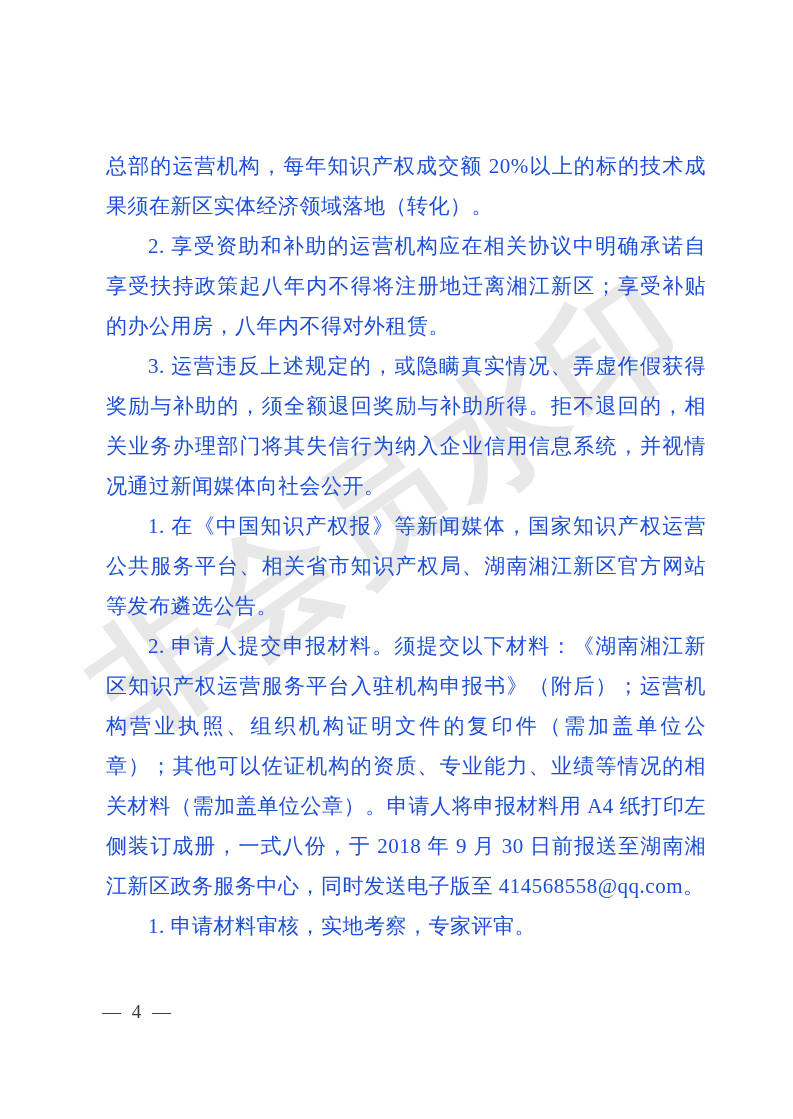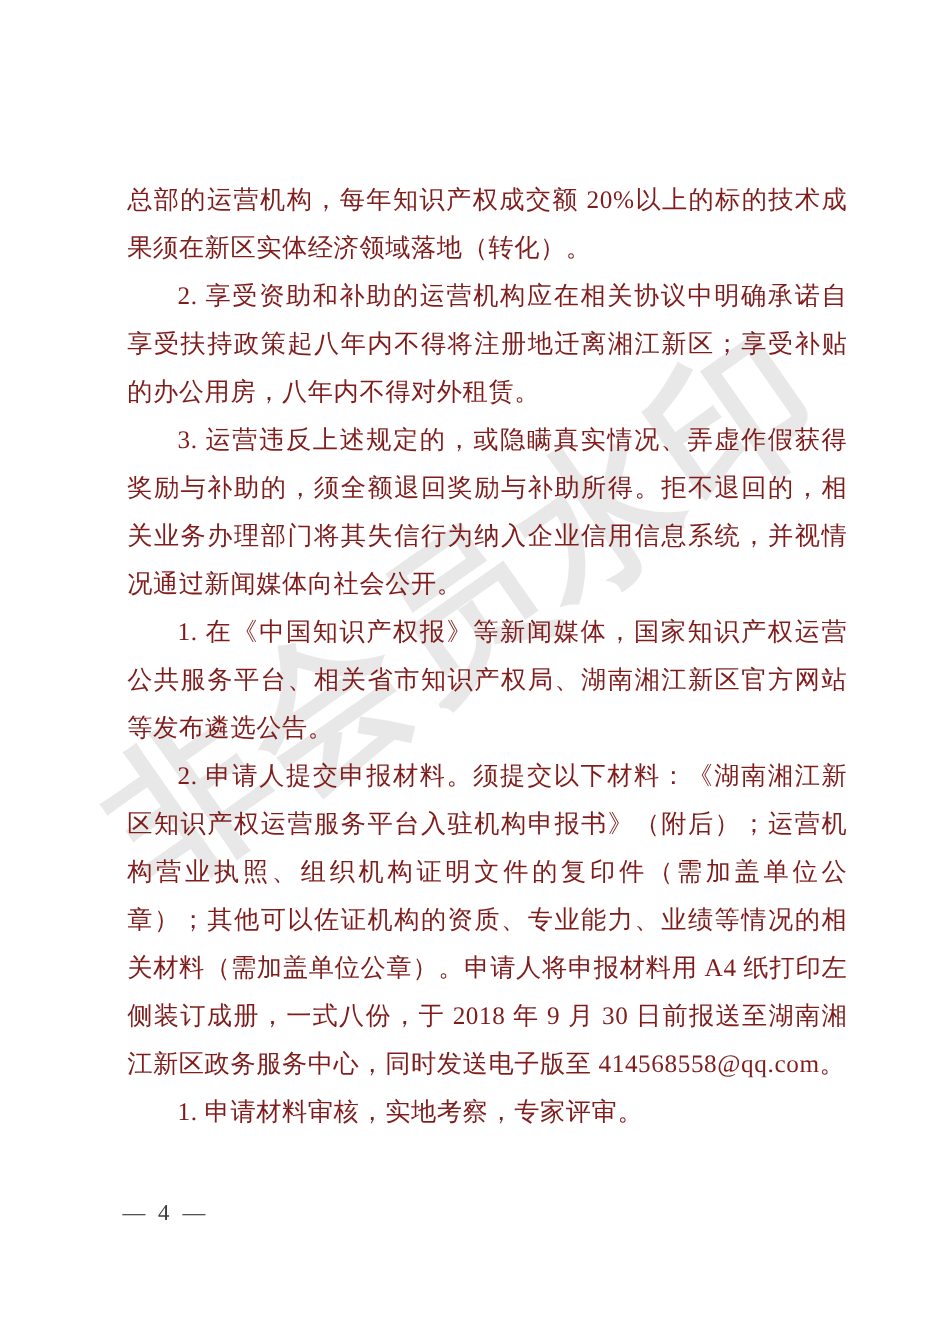--- a/index.html
+++ b/index.html
@@ -37,21 +37,21 @@
     left: 106px;
     top: 146px;
     width: 600px;
     z-index: 1;
   }
   .para {
     margin: 0;
     padding: 0;
     font-size: 21px;
     line-height: 40px;
-    color: #7f1d1d;
+    color: #1d4ed8;
     text-align: justify;
     text-justify: inter-ideograph;
     text-indent: 42px;
     letter-spacing: 0.5px;
   }
   .para.no-indent {
     text-indent: 0;
   }
   .section-heading {
     margin: 0;

